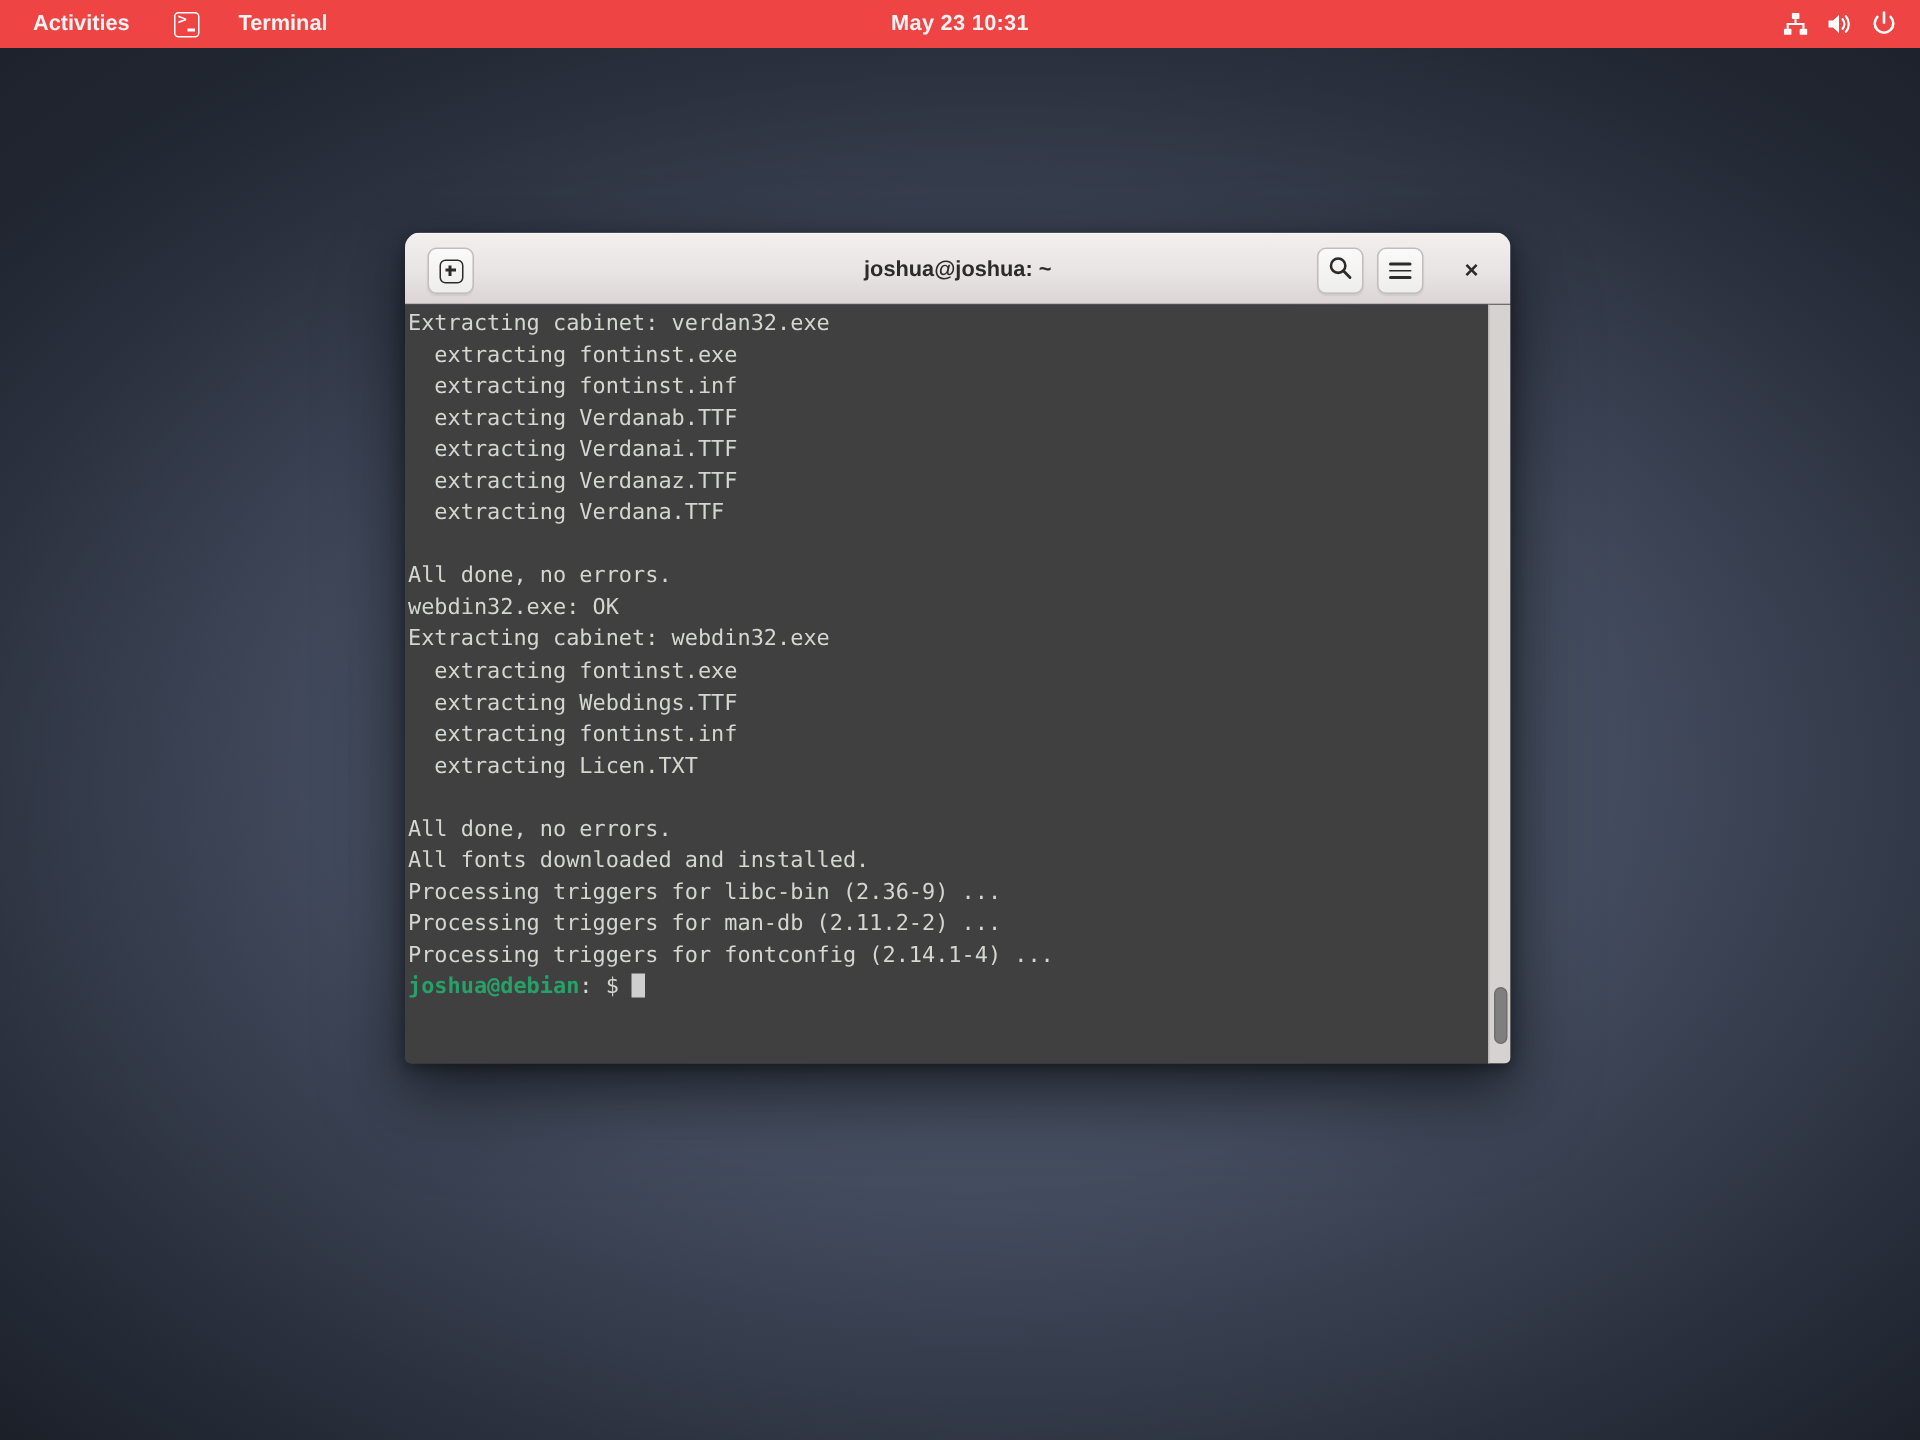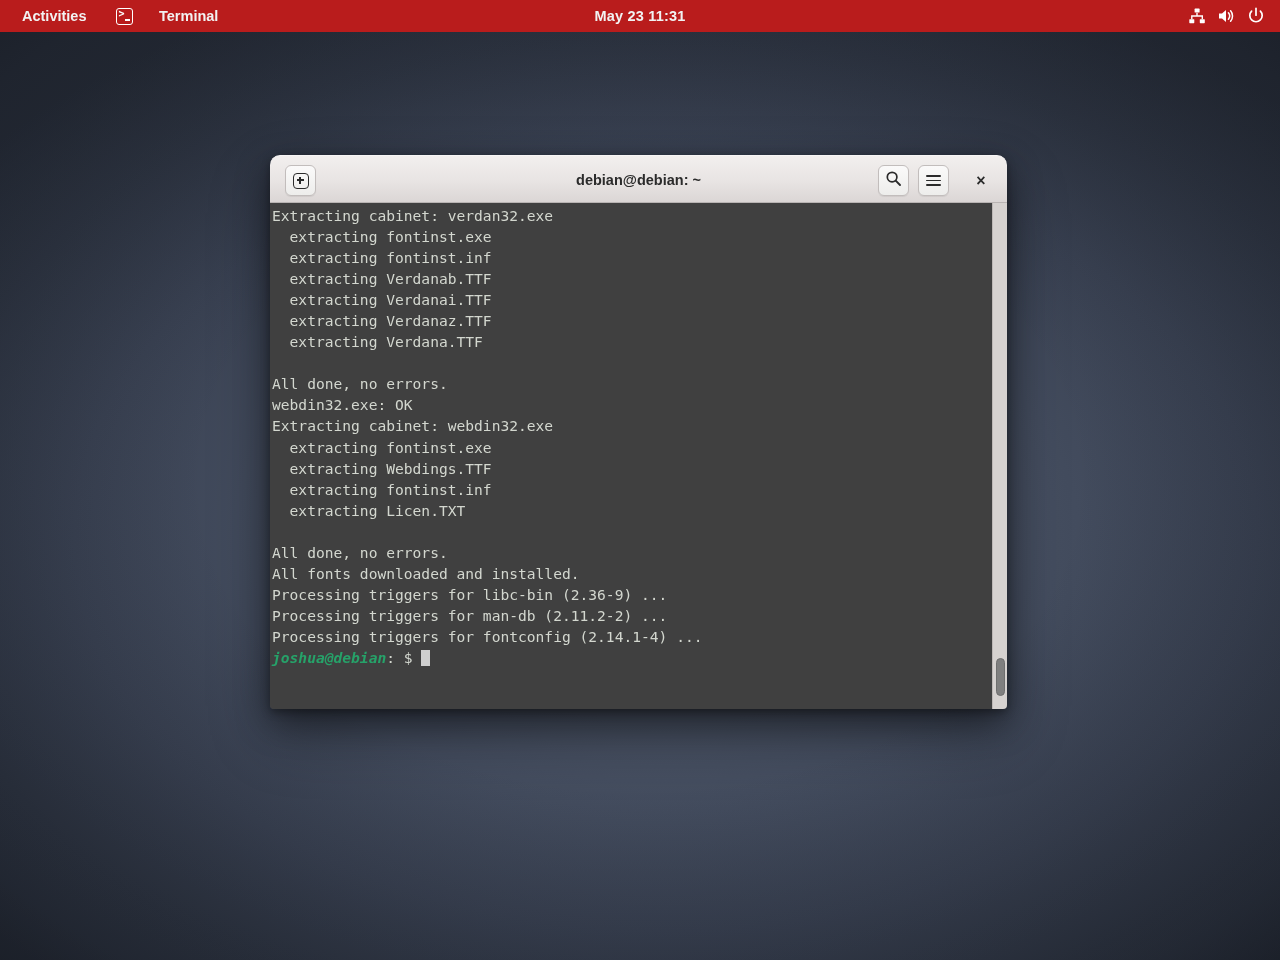--- a/index.html
+++ b/index.html
@@ -27,21 +27,21 @@
       radial-gradient(ellipse 85% 80% at 50% 50%,
         rgba(0,0,0,0) 40%, rgba(13,16,22,0.30) 78%, rgba(10,12,17,0.62) 100%);
     pointer-events: none;
   }
 
   
   #topbar {
     position: absolute;
     left: 0; top: 0;
     width: 1280px; height: 32px;
-    background: #b91c1c;
+    background: #ef4444;
     color: #ffffff;
     z-index: 50;
   }
   #activities {
     position: absolute;
     left: 10px; top: 0;
     height: 32px;
     display: flex; align-items: center;
     padding: 0 12px;
     font-size: 14.5px;
@@ -203,21 +203,21 @@
     left: 2px; top: 2px;
     width: 700px;
     font-family: "DejaVu Sans Mono", monospace;
     font-size: 14.6px;
     line-height: 21.05px;
     color: #d3d7cf;
     white-space: pre;
     letter-spacing: 0px;
   }
   #term-text .line { height: 21.05px; }
-  .prompt-user { color: #26a269; font-weight: bold; font-style: italic; }
+  .prompt-user { color: #26a269; font-weight: bold; }
   .prompt-sep  { color: #d3d7cf; }
   .cursor {
     display: inline-block;
     width: 8.78px; height: 16px;
     background: #cfcfcf;
     vertical-align: -3px;
   }
 
   
   #scroll-track {
@@ -251,21 +251,21 @@
   <div id="activities">
     <span>Activities</span>
   </div>
 
   <div id="app-indicator">
     <span class="term-glyph"></span>
     <span>Terminal</span>
   </div>
 
   <div id="clock">
-    <span>May 23  11:31</span>
+    <span>May 23  10:31</span>
   </div>
 
   <div id="sys-icons">
     <span>
       <svg width="18" height="18" viewBox="0 0 18 18">
         <rect x="6.6" y="1.6" width="5" height="4" rx="0.6" fill="#ffffff"></rect>
         <rect x="1.3" y="12.2" width="5" height="4" rx="0.6" fill="#ffffff"></rect>
         <rect x="11.8" y="12.2" width="5" height="4" rx="0.6" fill="#ffffff"></rect>
         <path d="M9 5.8 L9 9 M3.8 12.2 L3.8 9 L14.3 9 L14.3 12.2" stroke="#ffffff" stroke-width="1.4" fill="none"></path>
       </svg>
@@ -287,21 +287,21 @@
 </div>
 
 <div id="term-window">
 
   <div id="titlebar">
 
     <div class="hdr-btn" id="btn-newtab">
       <span class="plus-box"></span>
     </div>
 
-    <div id="titlebar-title">debian@debian: ~</div>
+    <div id="titlebar-title">joshua@joshua: ~</div>
 
     <div class="hdr-btn" id="btn-search">
       <span>
         <svg width="17" height="17" viewBox="0 0 17 17">
           <circle cx="7.1" cy="7.1" r="4.8" stroke="#2b2b2b" stroke-width="1.7" fill="none"></circle>
           <path d="M10.7 10.7 L15 15" stroke="#2b2b2b" stroke-width="1.9" stroke-linecap="round"></path>
         </svg>
       </span>
     </div>
 

